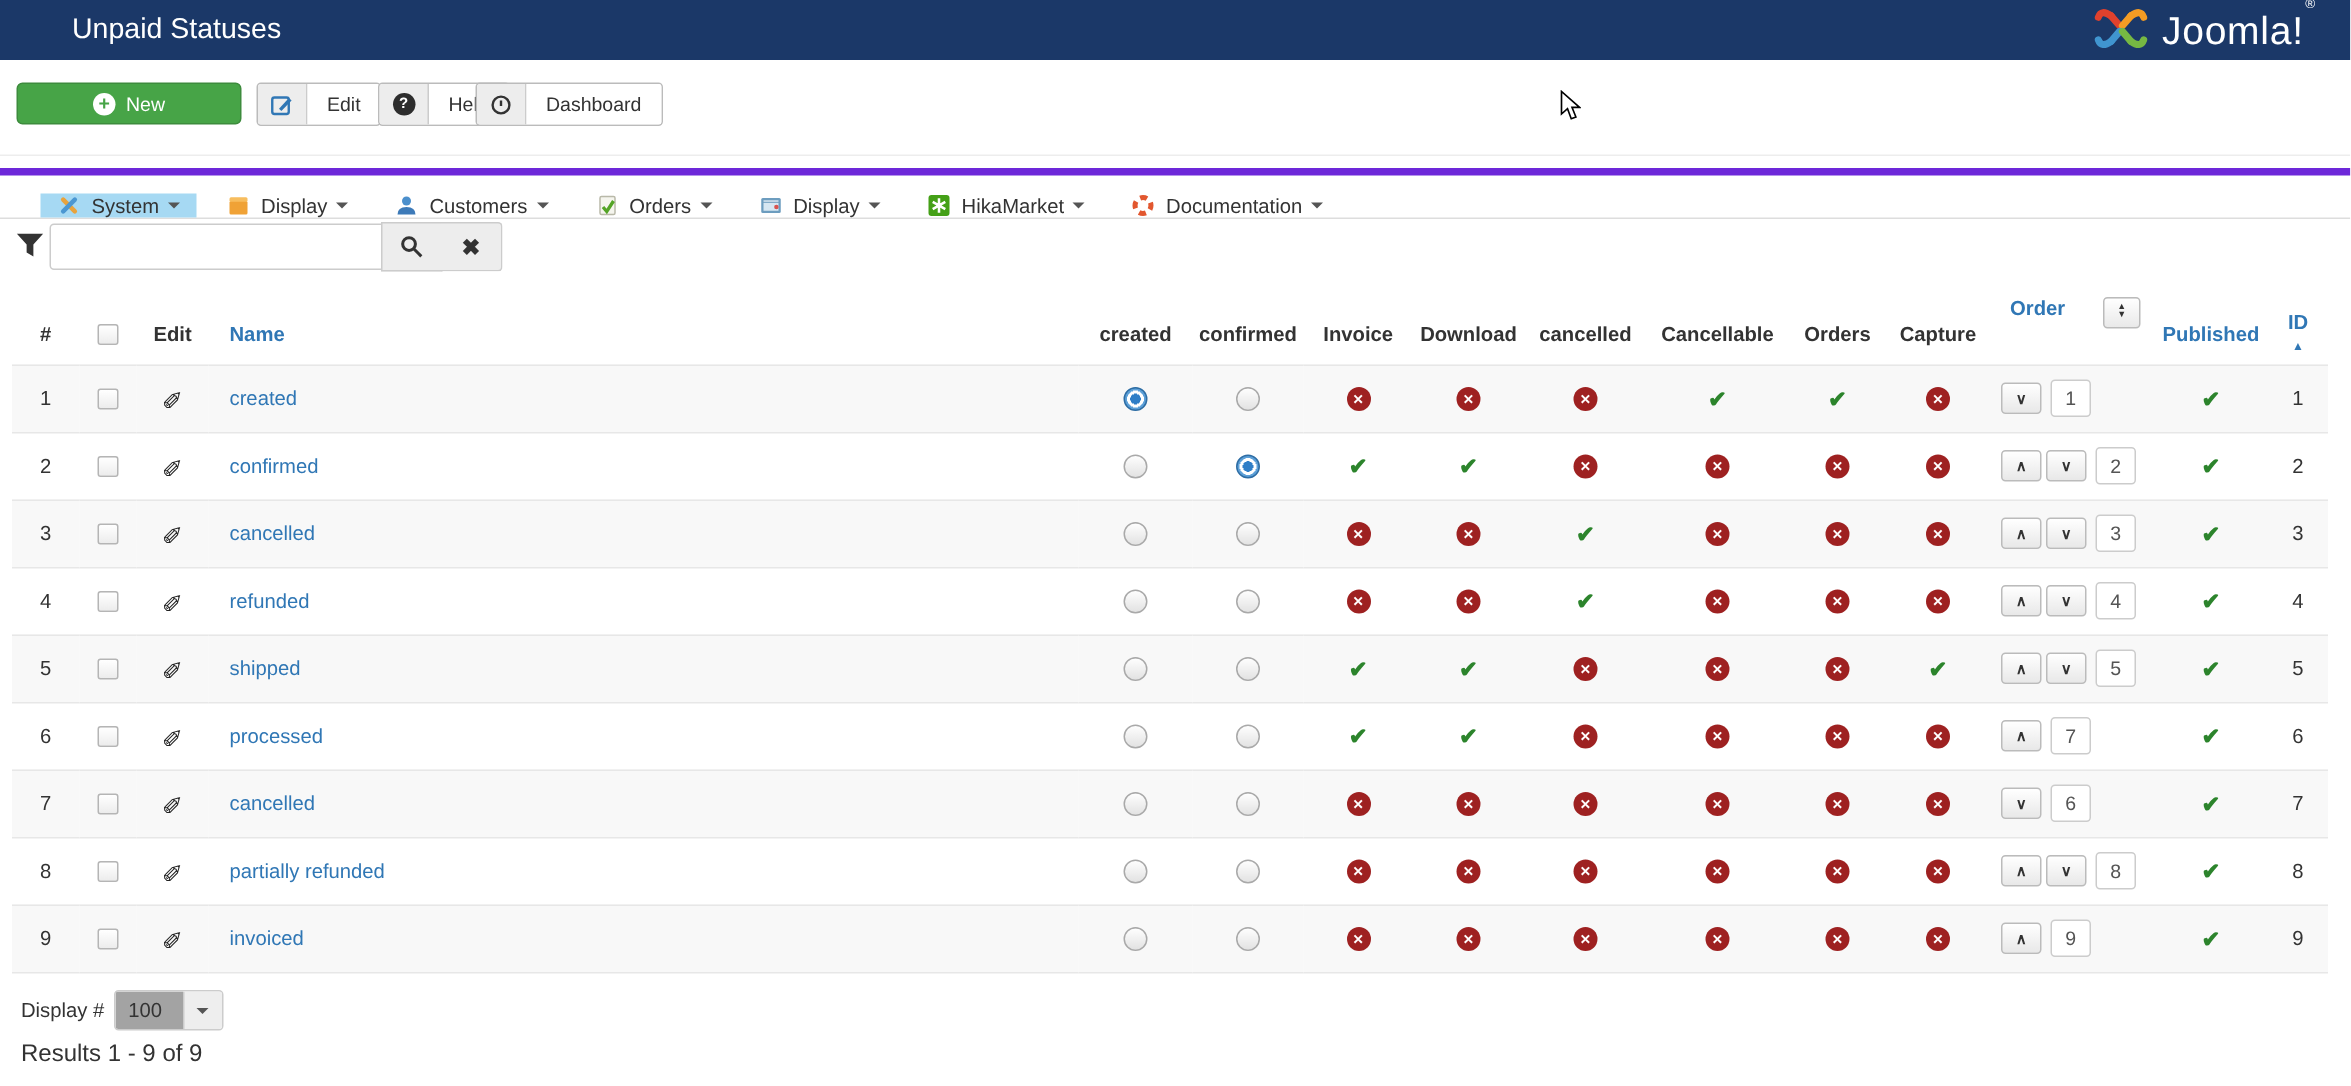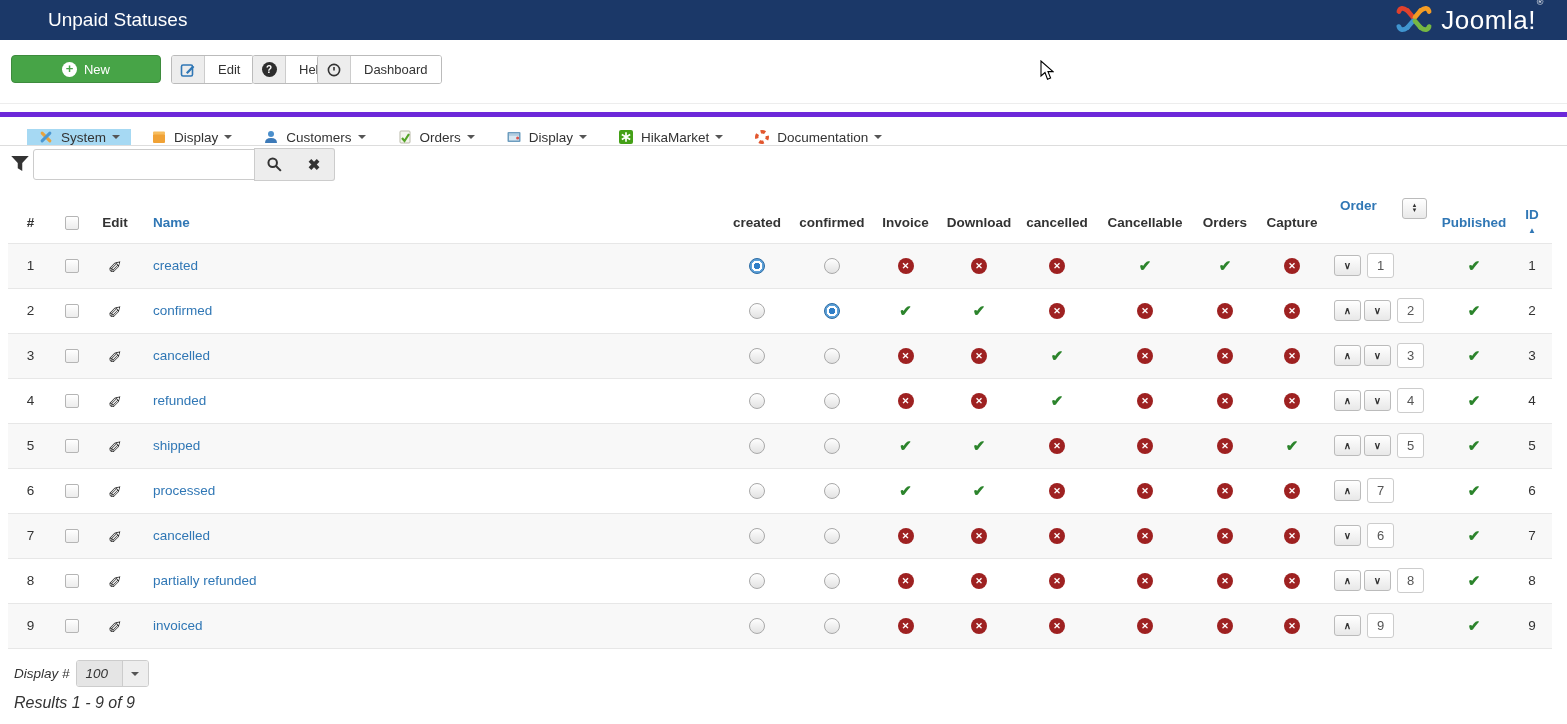--- a/index.html
+++ b/index.html
@@ -63,24 +63,24 @@
   .sortwidget { width:25px; height:21px; border:1px solid #bbb; border-radius:3px; background:linear-gradient(#fff,#e9e9e9); display:flex; flex-direction:column; align-items:center; justify-content:center; cursor:pointer; }
   .sortwidget span { font-size:6px; line-height:5px; color:#333; }
   .idhead { display:flex; flex-direction:column; align-items:center; justify-content:flex-end; padding-bottom:8px; }
   .idhead .arrow { font-size:8px; color:#3077b5; margin-top:4px; }
 
   .ordcell { text-align:left !important; padding-left:8px; white-space:nowrap; }
   .ordbtn { width:27px; height:21px; border:1px solid #bbb; border-radius:3px; background:linear-gradient(#fff,#e8e8e8); color:#333; font-size:10px; font-weight:bold; display:inline-flex; align-items:center; justify-content:center; margin-right:3px; vertical-align:middle; cursor:pointer; font-family:inherit; }
   .ordinput { width:27px; height:25px; border:1px solid #ccc; border-radius:3px; text-align:center; font-size:13px; color:#555; margin-left:3px; vertical-align:middle; font-family:inherit; background:#fff; }
 
   
-  .footer { position:absolute; left:14px; top:660px;font-style:italic; }
+  .footer { position:absolute; left:14px; top:660px; }
   .disprow { display:flex; align-items:center; font-size:13.5px; color:#333; }
   .dselect { display:flex; margin-left:6px; border:1px solid #ccc; border-radius:3px; overflow:hidden; height:27px; cursor:pointer; }
-  .dselect .dval { width:45px; display:flex; align-items:center; padding-left:9px; font-size:13.5px; background:#e5e5e5; color:#333; }
+  .dselect .dval { width:45px; display:flex; align-items:center; padding-left:9px; font-size:13.5px; background:#a3a3a3; color:#333; }
   .dselect .dcar { width:26px; background:#eee; border-left:1px solid #ccc; display:flex; align-items:center; justify-content:center; }
   .results { margin-top:7px; font-size:16px; color:#333; }
 
   .cursor { position:absolute; left:1040px; top:60px; width:14px; height:21px; pointer-events:none; z-index:99; }
 </style>
 </head>
 <body>
 
 <div id="stage">
 

